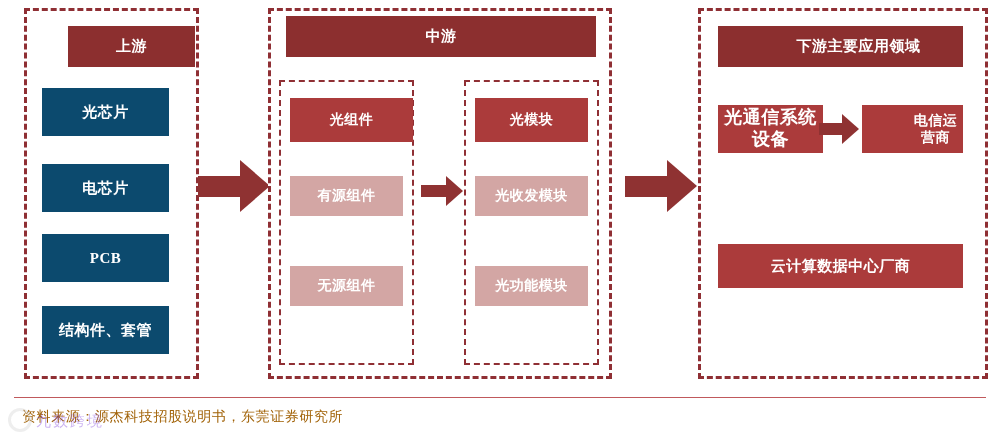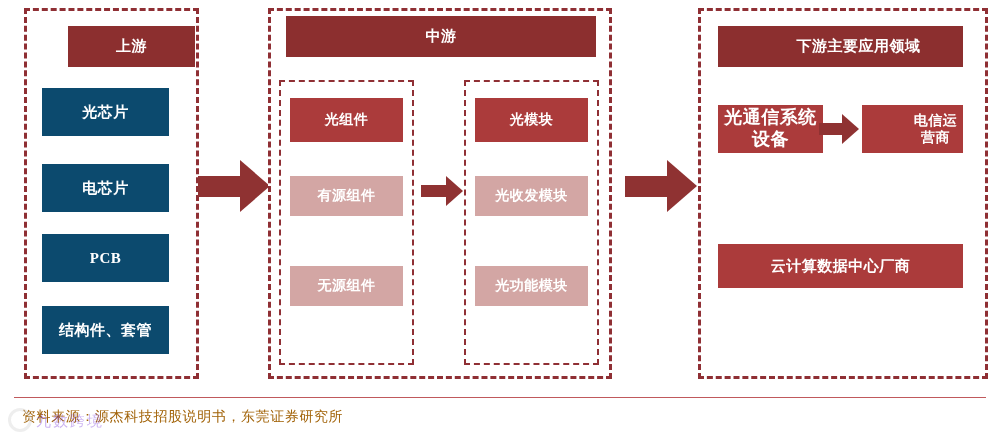--- a/index.html
+++ b/index.html
@@ -66,21 +66,21 @@
   #box-upstream-header { left: 42px; top: 26px;  width: 127px; height: 41px; font-size: 15px; margin-left: 26px; }
   #box-optical-chip    { left: 42px; top: 88px;  width: 127px; height: 48px; font-size: 15px; }
   #box-electric-chip   { left: 42px; top: 164px; width: 127px; height: 48px; font-size: 15px; }
   #box-pcb            { left: 42px; top: 234px; width: 127px; height: 48px; font-size: 15px; }
   #box-structural     { left: 42px; top: 306px; width: 127px; height: 48px; font-size: 15px; }
 
   
   #box-midstream-header { left: 286px; top: 16px; width: 310px; height: 41px; font-size: 15px; }
 
   
-  #box-optical-component { left: 290px; top: 98px;  width: 113px; height: 44px; font-size: 14px; }
+  #box-optical-component { left: 290px; top: 98px;  width: 123px; height: 44px; font-size: 14px; }
   #box-active-component  { left: 290px; top: 176px; width: 113px; height: 40px; font-size: 14px; }
   #box-passive-component { left: 290px; top: 266px; width: 113px; height: 40px; font-size: 14px; }
 
   
   #box-optical-module    { left: 475px; top: 98px;  width: 113px; height: 44px; font-size: 14px; }
   #box-transceiver       { left: 475px; top: 176px; width: 113px; height: 40px; font-size: 14px; }
   #box-functional-module { left: 475px; top: 266px; width: 113px; height: 40px; font-size: 14px; }
 
   
   #box-downstream-header { left: 718px; top: 26px;  width: 245px; height: 41px; font-size: 15px; padding-left: 36px; }

